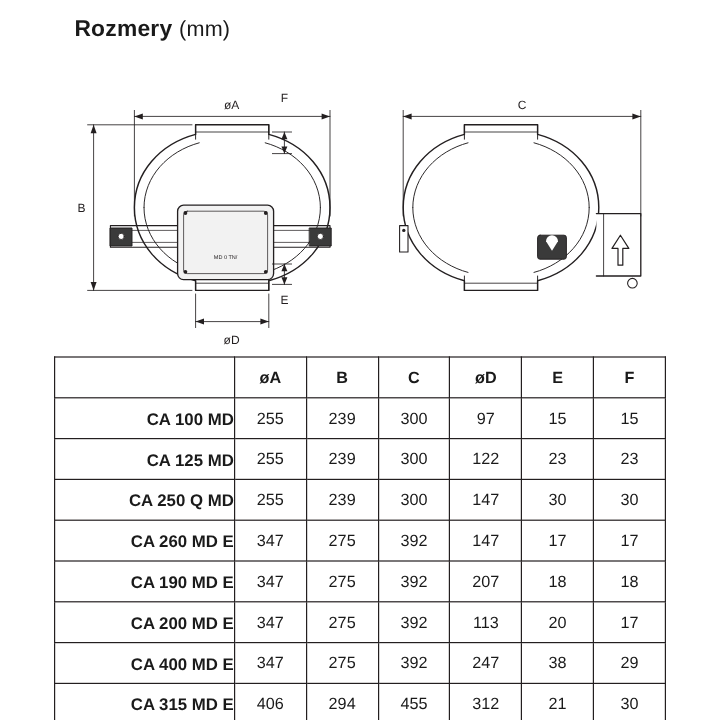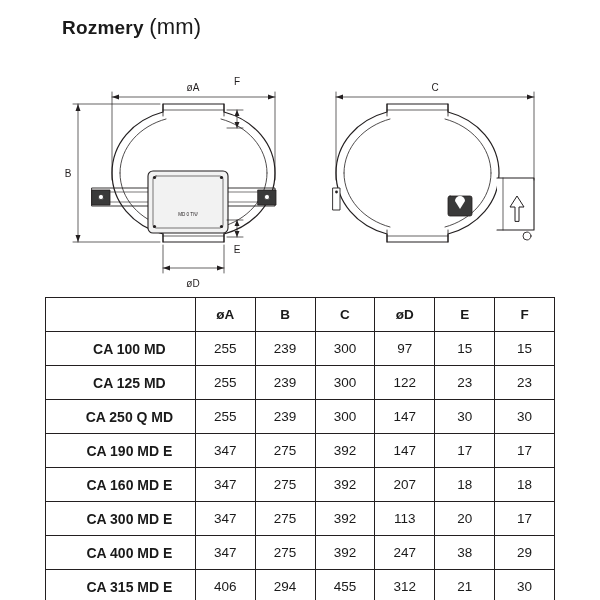--- a/index.html
+++ b/index.html
@@ -18,21 +18,21 @@
   
   #title {
     position: absolute;
     left: 62px; top: 14px;
     font-size: 19px;
     font-weight: bold;
     letter-spacing: 0.2px;
   }
   #title .unit {
     font-weight: normal;
-    font-size: 22px;
+    font-size: 18px;
   }
   
   #drawing {
     position: absolute;
     left: 0; top: 40px;
     width: 600px; height: 255px;
   }
   
   #spec-table {
     position: absolute;
@@ -47,21 +47,21 @@
     text-align: center;
     font-weight: normal;
     padding: 0;
   }
   #spec-table th.corner { border-left: 1px solid #231f20; }
   #spec-table th.hdr {
     font-weight: bold;
     font-size: 13.5px;
   }
   #spec-table td.model {
-    text-align: center;
+    text-align: right;
     padding-left: 18px;
     font-weight: bold;
     font-size: 14px;
     white-space: nowrap;
   }
   #spec-table col.c-model { width: 150px; }
   #spec-table col.c-val   { width: 60px; }
 </style>
 </head>
 <body>
@@ -246,39 +246,39 @@
       <tr>
         <td class="model">CA 250 Q MD</td>
         <td>255</td>
         <td>239</td>
         <td>300</td>
         <td>147</td>
         <td>30</td>
         <td>30</td>
       </tr>
       <tr>
-        <td class="model">CA 190 MD E</td>
+        <td class="model">CA 260 MD E</td>
         <td>347</td>
         <td>275</td>
         <td>392</td>
         <td>147</td>
         <td>17</td>
         <td>17</td>
       </tr>
       <tr>
-        <td class="model">CA 160 MD E</td>
+        <td class="model">CA 190 MD E</td>
         <td>347</td>
         <td>275</td>
         <td>392</td>
         <td>207</td>
         <td>18</td>
         <td>18</td>
       </tr>
       <tr>
-        <td class="model">CA 300 MD E</td>
+        <td class="model">CA 200 MD E</td>
         <td>347</td>
         <td>275</td>
         <td>392</td>
         <td>113</td>
         <td>20</td>
         <td>17</td>
       </tr>
       <tr>
         <td class="model">CA 400 MD E</td>
         <td>347</td>

